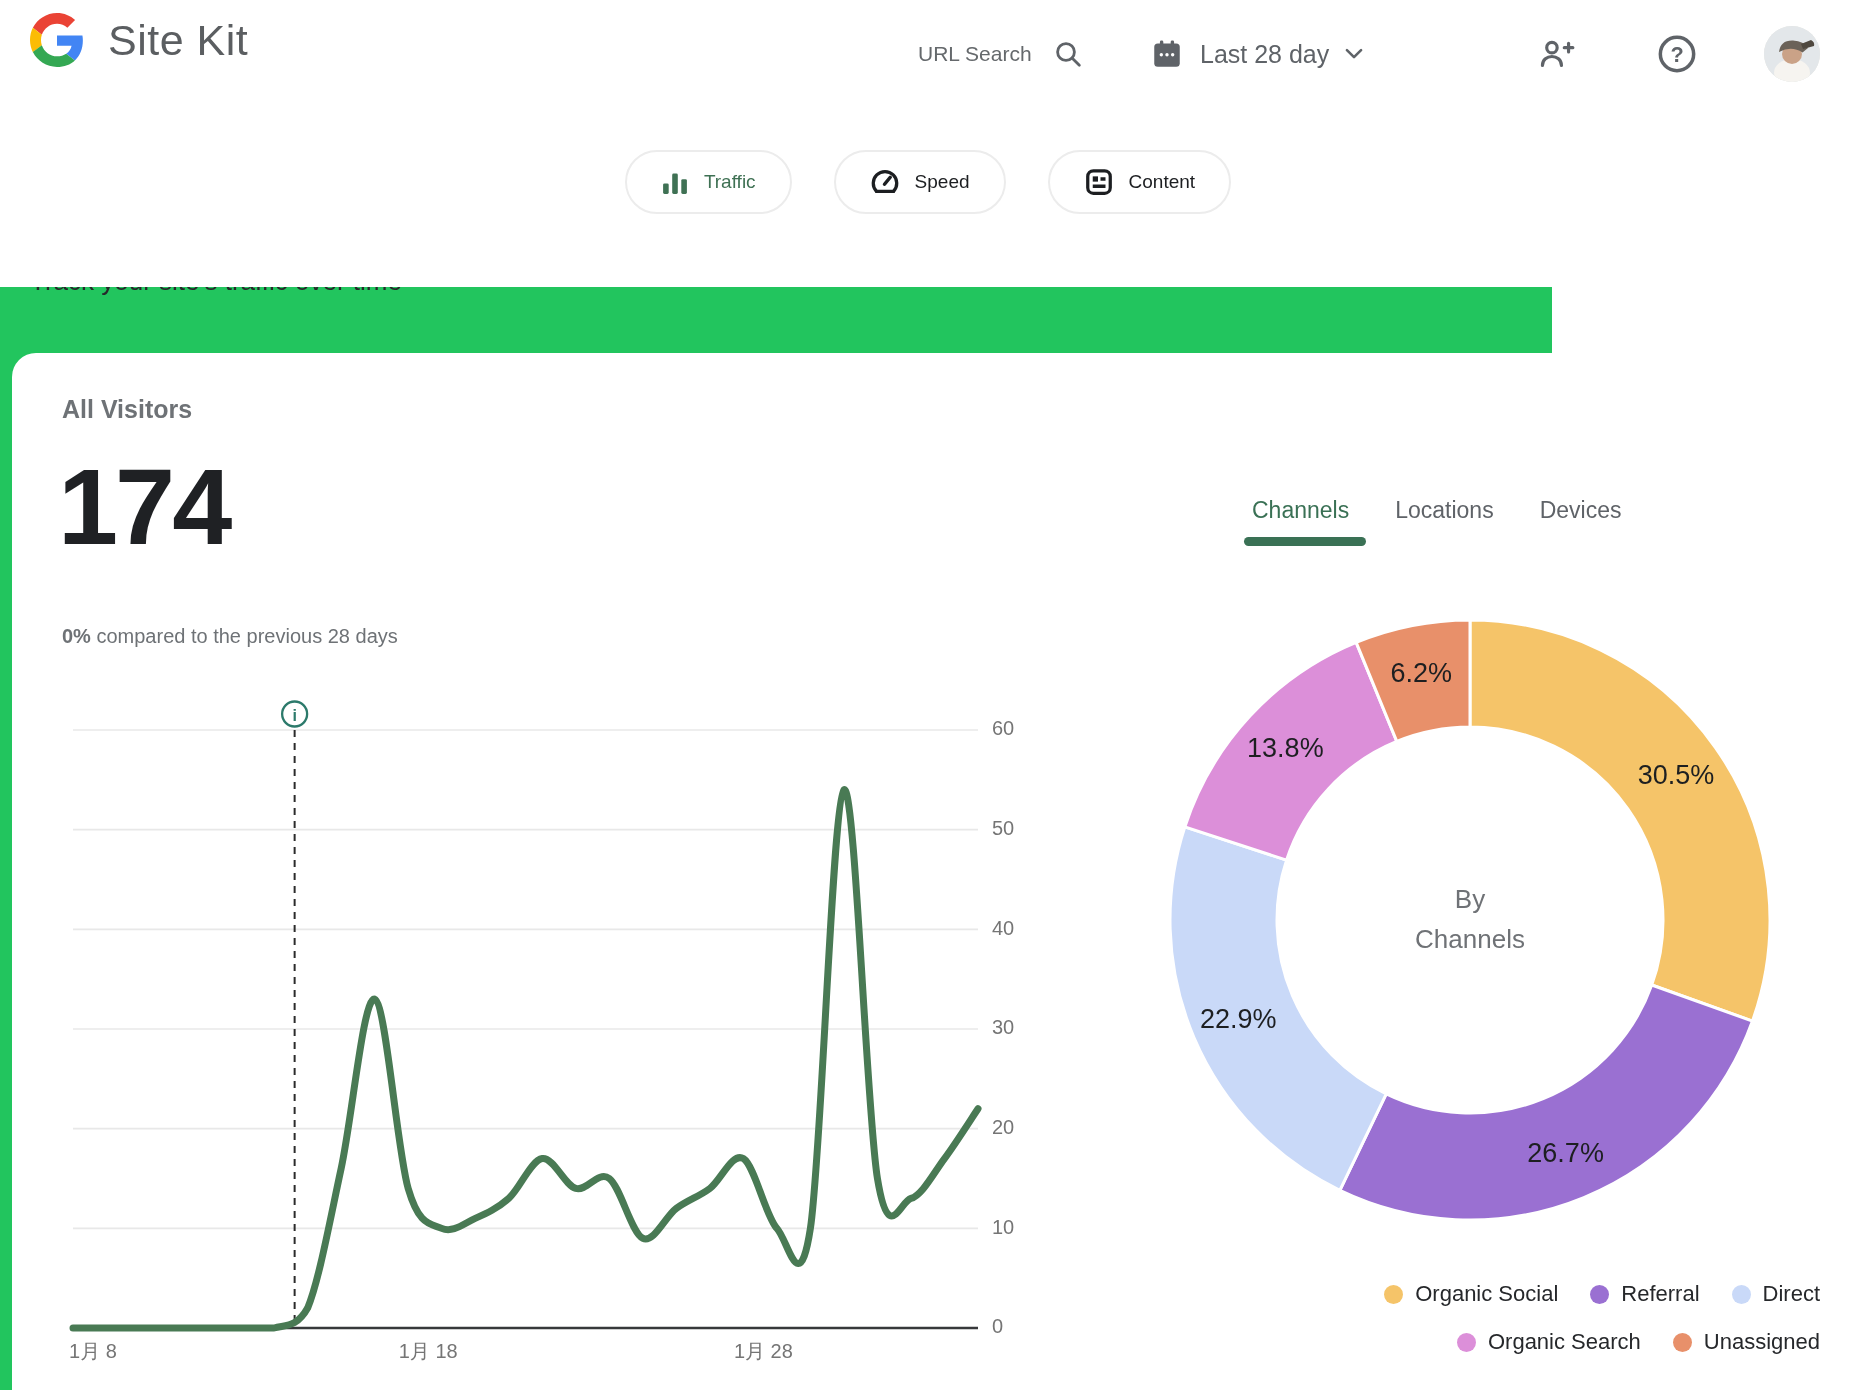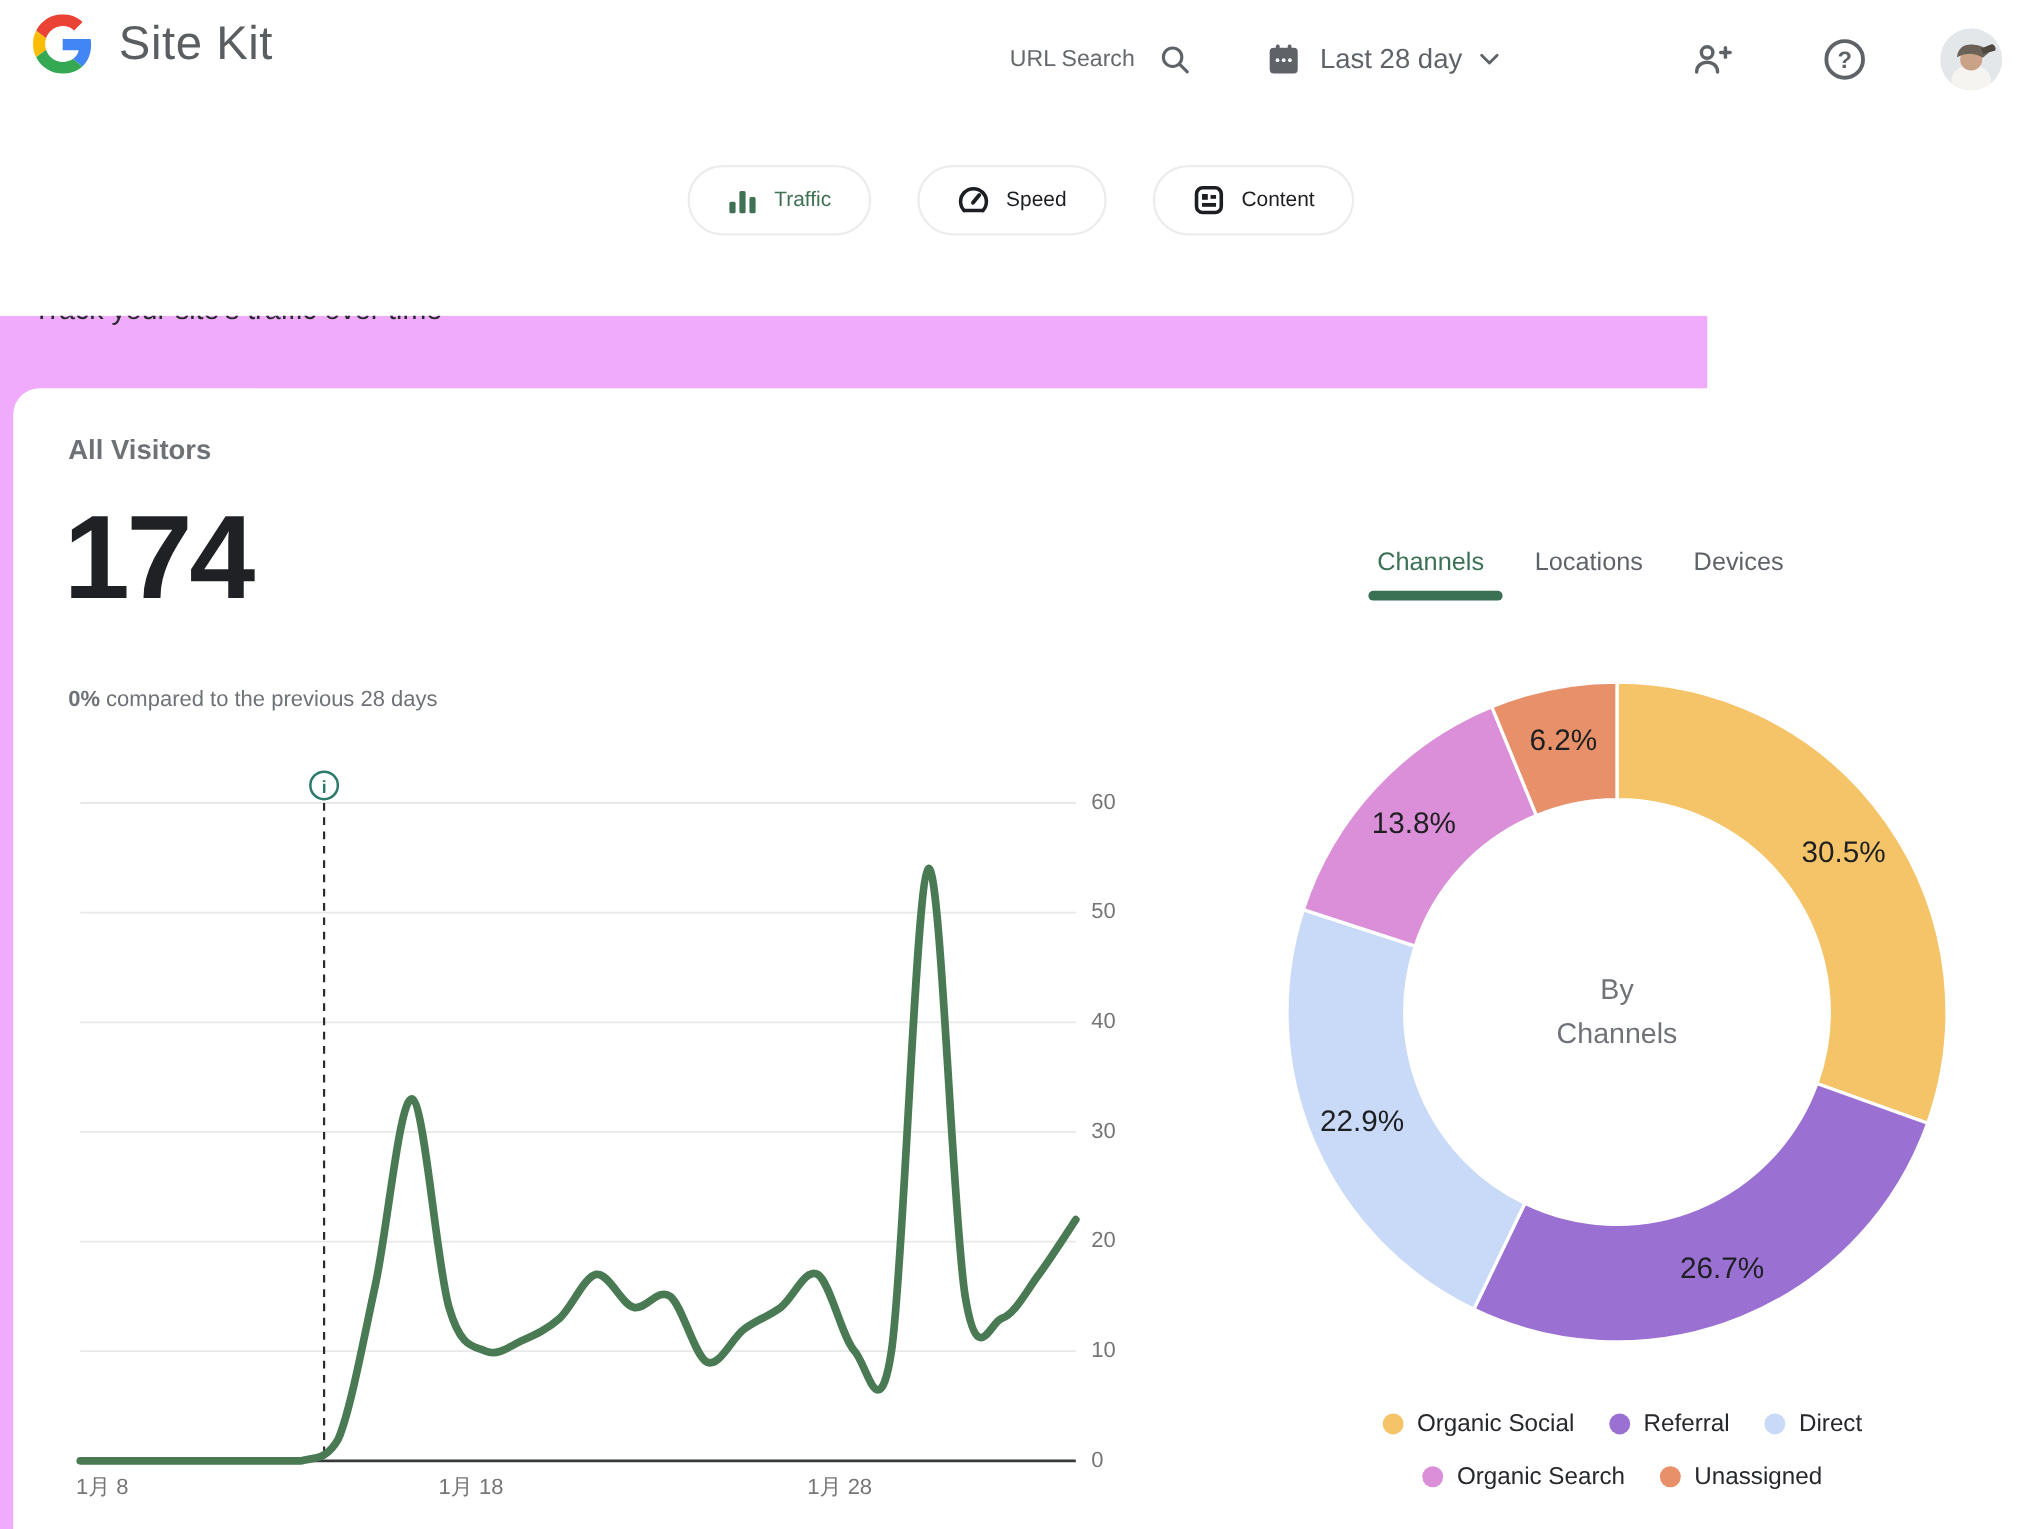--- a/index.html
+++ b/index.html
@@ -17,34 +17,34 @@
     font-size:21px; color:#65696c; cursor:pointer; }
   .date-range { position:absolute; left:1150px; top:32px; height:44px; display:flex; align-items:center; gap:16px;
     font-size:25px; color:#5f6368; cursor:pointer; }
   .icon-btn { position:absolute; top:34px; width:40px; height:40px; display:flex; align-items:center; justify-content:center; cursor:pointer; }
   .avatar { position:absolute; left:1764px; top:26px; width:56px; height:56px; border-radius:50%; overflow:hidden; cursor:pointer; background:#e8e6e0; }
   .nav-tabs { position:absolute; left:0; right:0; top:150px; display:flex; justify-content:center; gap:42px; }
   .pill { height:64px; background:#fff; border:2px solid #ececec; border-radius:34px; padding:0 34px;
     display:flex; align-items:center; gap:15px; font-size:19px; font-weight:500; color:#1c1e21; cursor:pointer; }
   .pill.active { color:#3f7154; }
   
-  .content { position:absolute; left:0; top:287px; width:1552px; height:1103px; background:#f0abfc; }
+  .content { position:absolute; left:0; top:287px; width:1552px; height:1103px; background:#22c55e; }
   .page-heading { position:absolute; left:30px; top:-21px; font-size:26px; font-weight:500; color:#26282b; white-space:nowrap; }
   .card { position:absolute; left:12px; top:66px; width:1832px; height:1200px; background:#fff; border-radius:24px; }
   .card-title { position:absolute; left:50px; top:42px; font-size:25px; font-weight:bold; color:#6e7276; }
   .card-value { position:absolute; left:46px; top:100px; font-size:108px; font-weight:700; color:#1f2124; letter-spacing:-3px; line-height:1; }
   .card-change { position:absolute; left:50px; top:272px; font-size:20px; color:#6e7276; }
   .card-change b { font-weight:bold; }
   .line-chart-wrap { position:absolute; left:48px; top:337px; width:970px; height:700px; }
   .panel-tabs { position:absolute; left:1240px; top:144px; display:flex; gap:46px; font-size:23px; color:#5f6368; }
   .panel-tab { cursor:pointer; }
   .panel-tab.active { color:#3a7155; }
   .tab-underline { position:absolute; left:1232px; top:184px; width:122px; height:9px; border-radius:6px; background:#3a7155; }
   .donut-wrap { position:absolute; left:1118px; top:232px; width:690px; height:690px; }
-  .legend { position:absolute; left:1118px; top:928px; width:690px; display:flex; flex-direction:column; gap:22px; align-items:center; }
+  .legend { position:absolute; left:1118px; top:928px; width:690px; display:flex; flex-direction:column; gap:22px; align-items:flex-end; }
   .legend-row { display:flex; gap:32px; align-items:center; justify-content:center; }
   .legend-item { display:flex; align-items:center; gap:12px; font-size:22px; color:#26282b; }
   .legend-dot { width:19px; height:19px; border-radius:50%; flex:none; }
 </style>
 </head>
 <body>
 
 <div class="header">
   <div class="logo">
     <span style="display:flex;">

